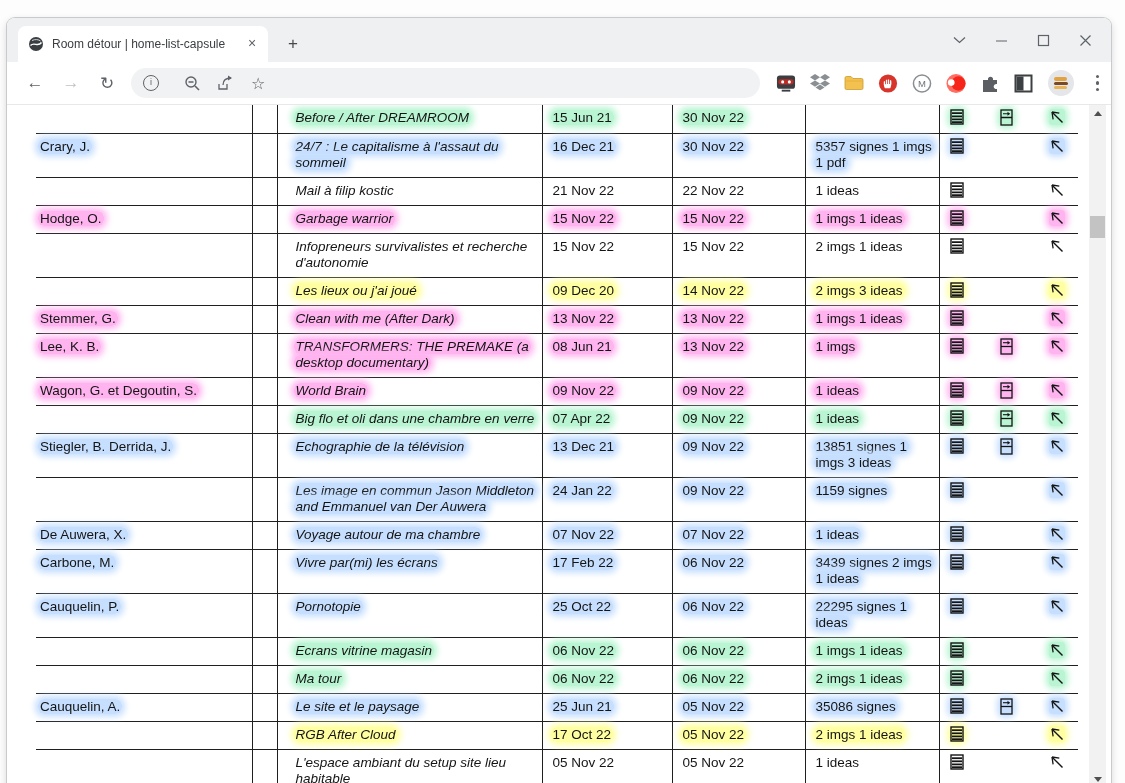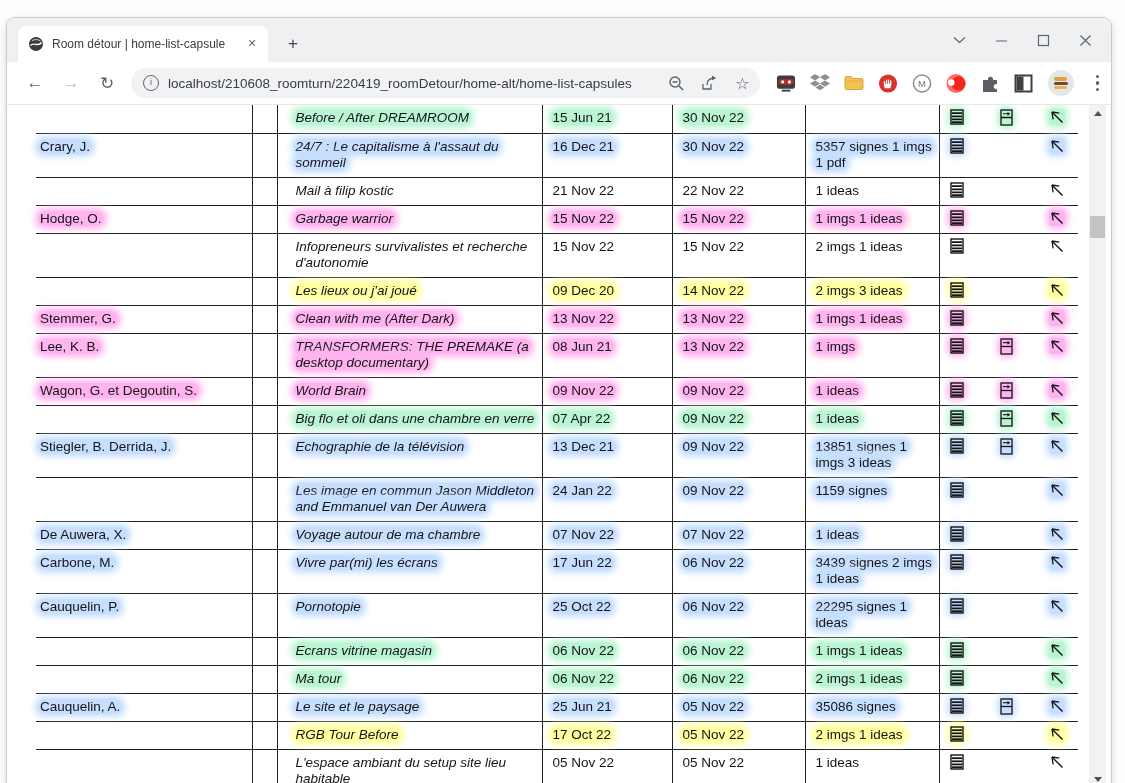--- a/index.html
+++ b/index.html
@@ -88,21 +88,20 @@
         </span>
     </div>
   </div>
 
   <div class="toolbar">
     <span class="navbtn">←</span>
     <span class="navbtn disabled">→</span>
     <span class="navbtn">↻</span>
     <div class="omnibox">
       <span class="info-ic">i</span>
-      <span class="url">localhost/210608_roomturn/220419_roomDetour/home-alt/home-list-capsules</span>
       <span class="obx-ic">
           <svg width="17" height="17" viewBox="0 0 17 17">
             <circle cx="7" cy="7" r="5" fill="none" stroke="#5f6368" stroke-width="1.4"></circle>
             <line x1="4.5" y1="7" x2="9.5" y2="7" stroke="#5f6368" stroke-width="1.4"></line>
             <line x1="11" y1="11" x2="15" y2="15" stroke="#5f6368" stroke-width="1.6"></line>
           </svg>
         </span>
       <span class="obx-ic">
           <svg width="18" height="16" viewBox="0 0 18 16">
             <path d="M2 9 L2 14 L10 14 L10 9" fill="none" stroke="#5f6368" stroke-width="1.3"></path>
@@ -601,21 +600,21 @@
                     <path d="M3 3 L4.1 10.3" stroke="#141414" stroke-width="1.3" fill="none"></path>
                   </svg>
                 </span>
               </div>
             </td>
           </tr>
           <tr>
             <td class="c-author"><span class="hl" style="--c: #c7dfff;">Carbone, M.</span></td>
             <td class="c-spacer"></td>
             <td class="c-title"><span class="hl" style="--c: #c7dfff;">Vivre par(mi) les écrans</span></td>
-            <td class="c-date"><span class="hl" style="--c: #c7dfff;">17 Jun 22</span></td>
+            <td class="c-date"><span class="hl" style="--c: #c7dfff;">17 Feb 22</span></td>
             <td class="c-date"><span class="hl" style="--c: #c7dfff;">06 Nov 22</span></td>
             <td class="c-meta"><span class="hl" style="--c: #c7dfff;">3439 signes 2 imgs 1 ideas</span></td>
             <td class="c-icons">
               <div class="iconrow">
                 <span class="ig" style="--c: #c7dfff;">
                   <svg width="14" height="16" viewBox="0 0 14 16">
                     <rect x="1" y="1" width="12" height="14" fill="none" stroke="#141414" stroke-width="1.4"></rect>
                     <line x1="2" y1="4.2" x2="12" y2="4.2" stroke="#141414" stroke-width="1.8"></line>
                     <line x1="2" y1="7.3" x2="12" y2="7.3" stroke="#141414" stroke-width="1.8"></line>
                     <line x1="2" y1="10.4" x2="12" y2="10.4" stroke="#141414" stroke-width="1.8"></line>
@@ -752,21 +751,21 @@
                     <path d="M3 3 L10.3 4.1" stroke="#141414" stroke-width="1.3" fill="none"></path>
                     <path d="M3 3 L4.1 10.3" stroke="#141414" stroke-width="1.3" fill="none"></path>
                   </svg>
                 </span>
               </div>
             </td>
           </tr>
           <tr>
             <td class="c-author"></td>
             <td class="c-spacer"></td>
-            <td class="c-title"><span class="hl" style="--c: #ffffa2;">RGB Tour Before</span></td>
+            <td class="c-title"><span class="hl" style="--c: #ffffa2;">RGB After Cloud</span></td>
             <td class="c-date"><span class="hl" style="--c: #ffffa2;">17 Oct 22</span></td>
             <td class="c-date"><span class="hl" style="--c: #ffffa2;">05 Nov 22</span></td>
             <td class="c-meta"><span class="hl" style="--c: #ffffa2;">2 imgs 1 ideas</span></td>
             <td class="c-icons">
               <div class="iconrow">
                 <span class="ig" style="--c: #ffffa2;">
                   <svg width="14" height="16" viewBox="0 0 14 16">
                     <rect x="1" y="1" width="12" height="14" fill="none" stroke="#141414" stroke-width="1.4"></rect>
                     <line x1="2" y1="4.2" x2="12" y2="4.2" stroke="#141414" stroke-width="1.8"></line>
                     <line x1="2" y1="7.3" x2="12" y2="7.3" stroke="#141414" stroke-width="1.8"></line>

